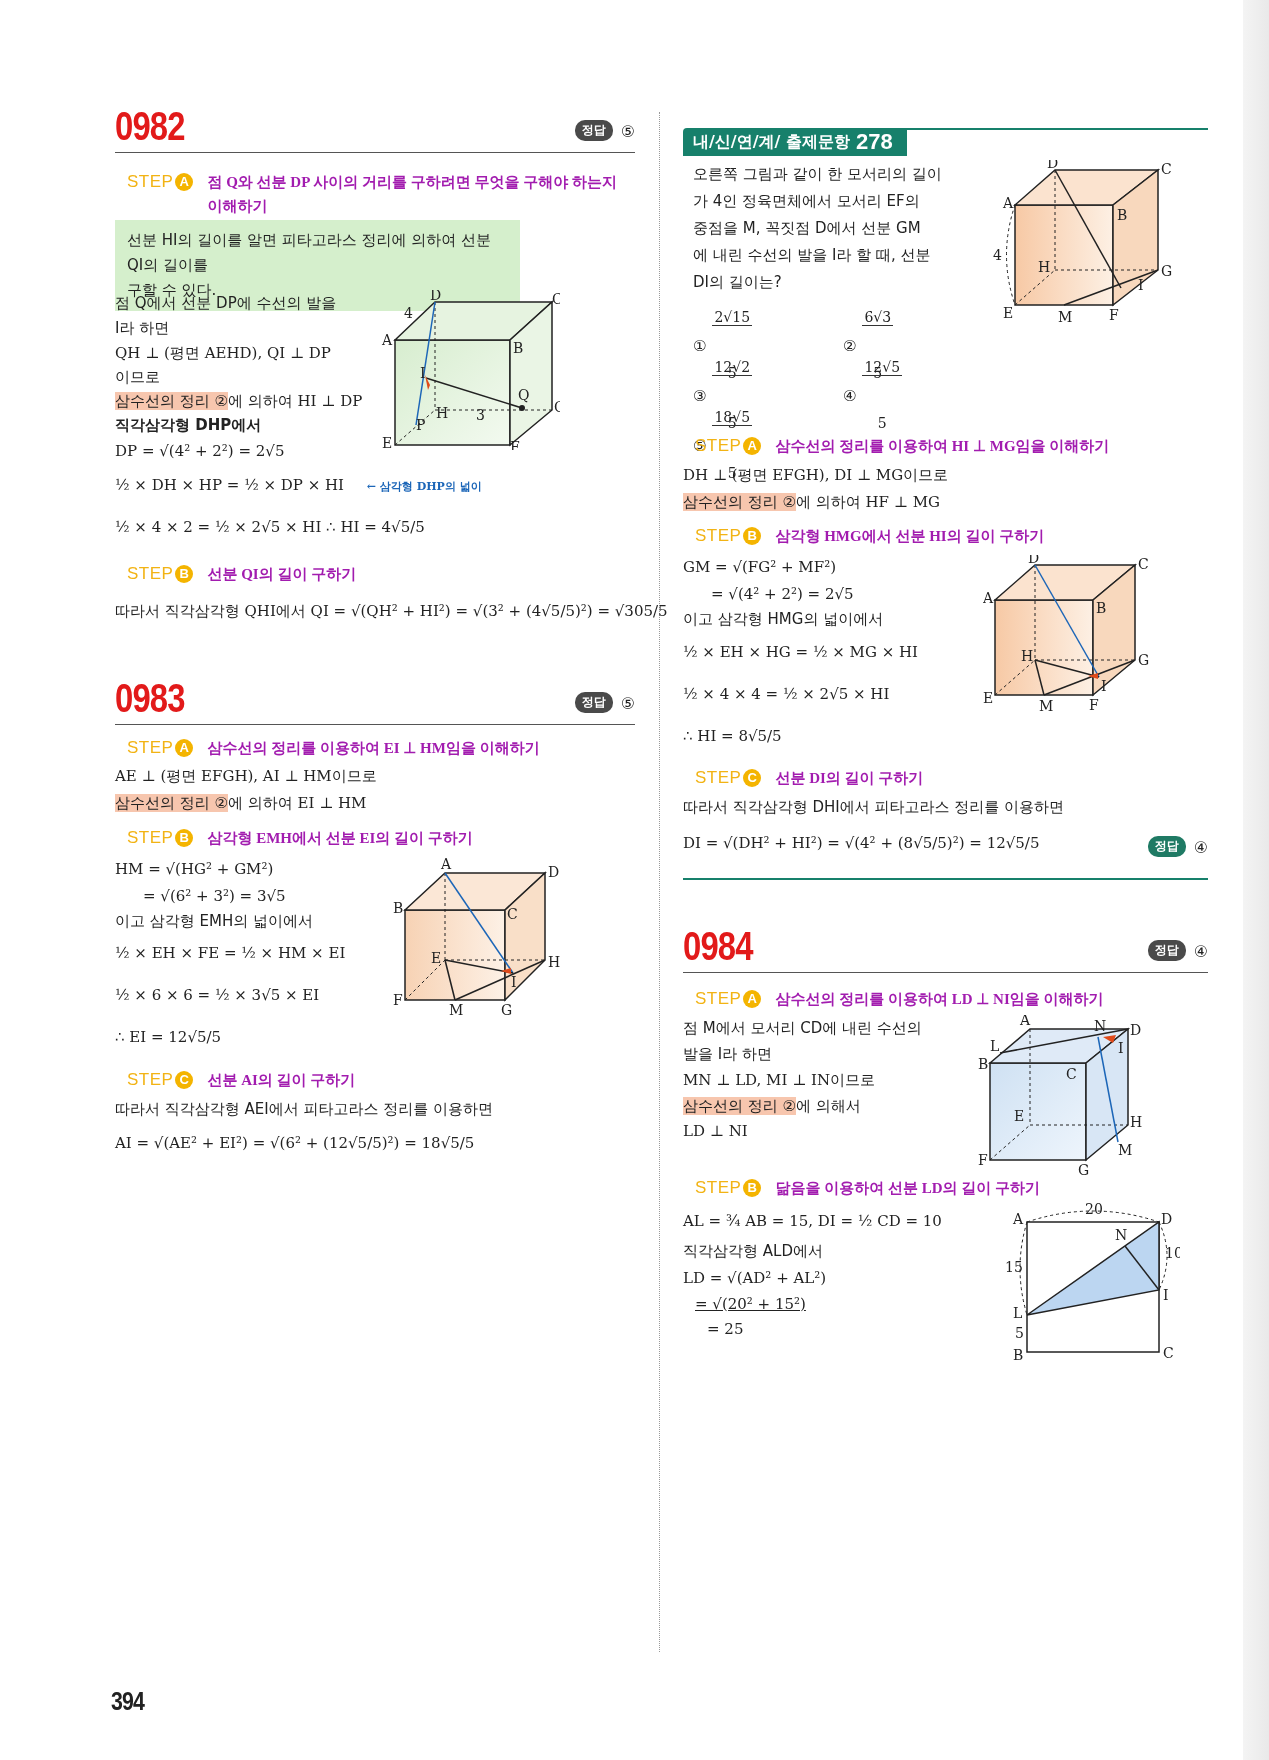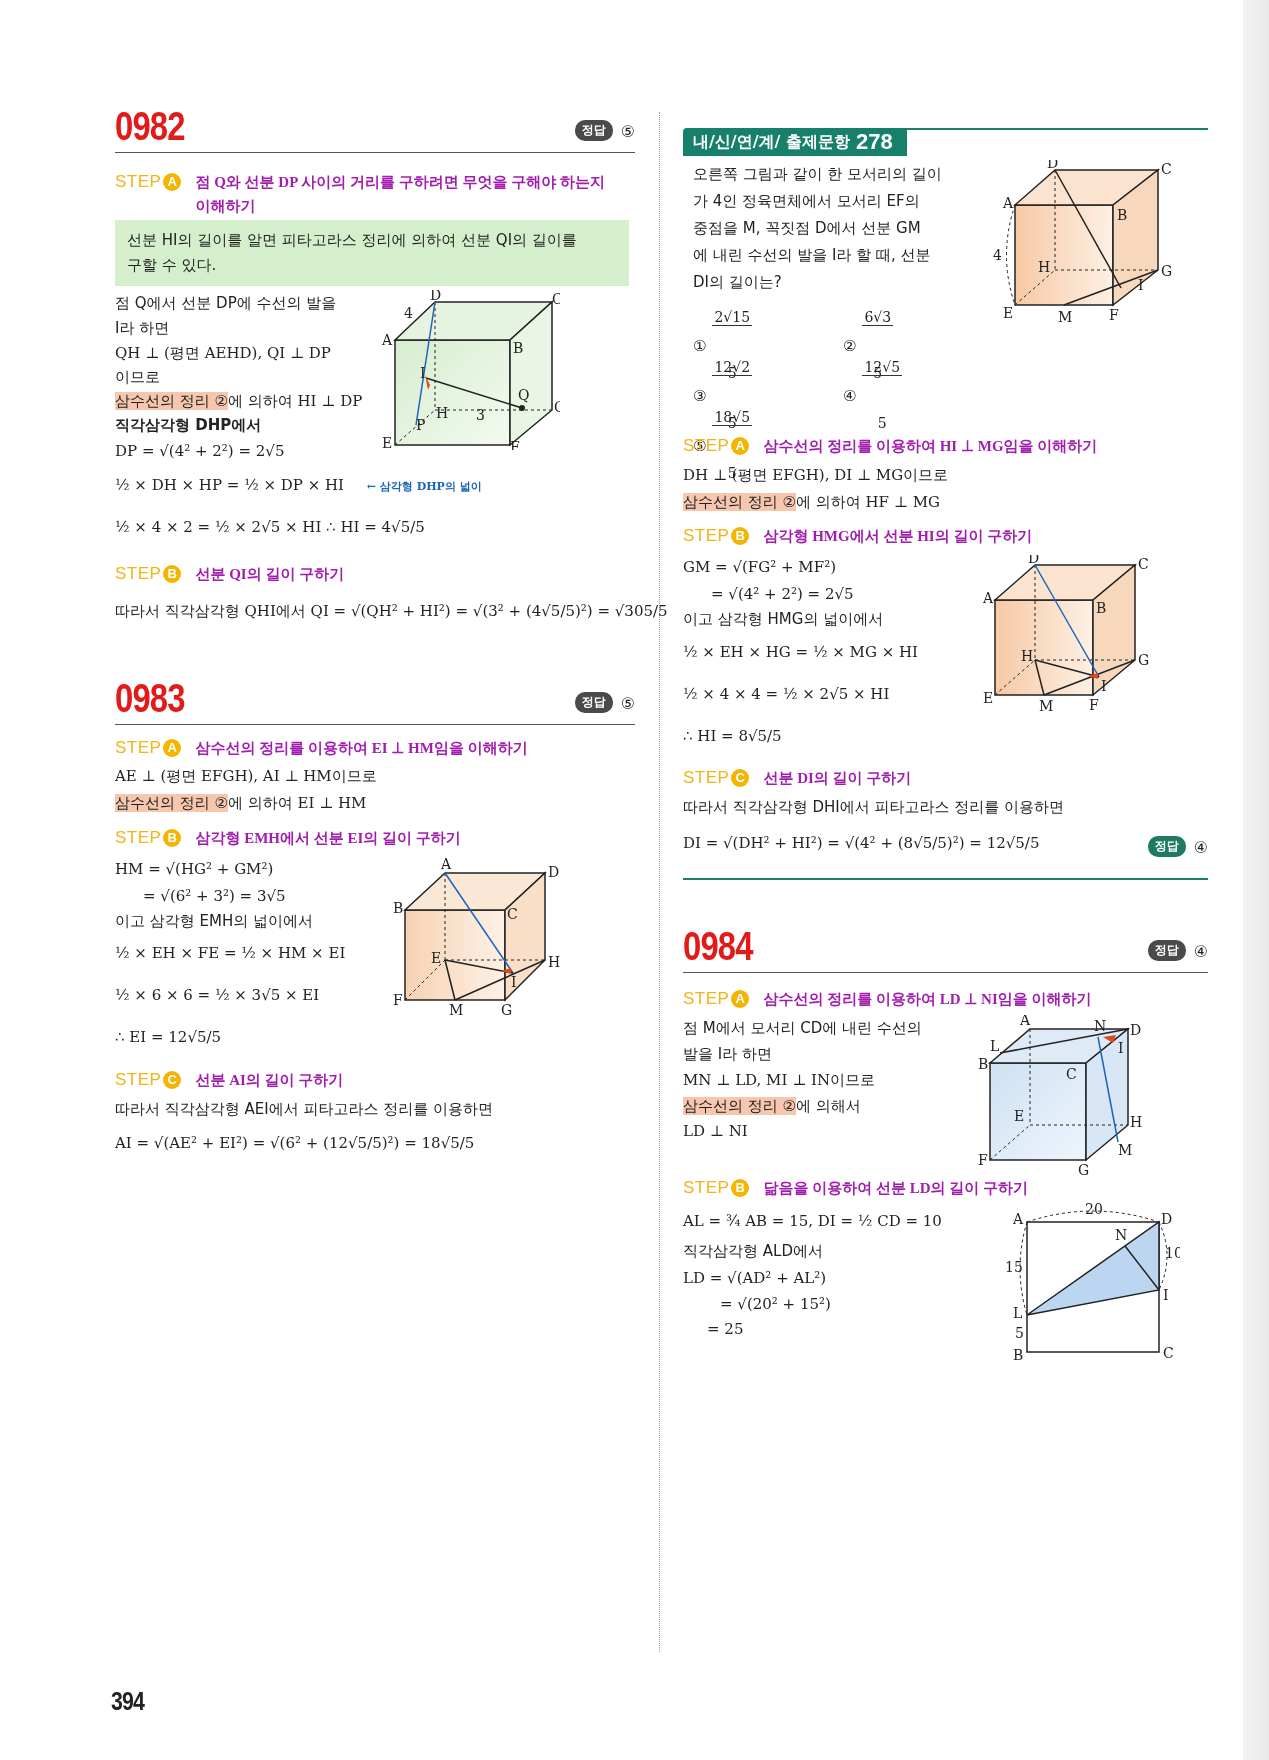--- a/index.html
+++ b/index.html
@@ -9,21 +9,21 @@
   .left{left:115px;width:520px;}
   .right{left:683px;width:525px;}
   .vsep{position:absolute;left:659px;top:112px;width:0;height:1540px;border-left:1px dotted #999;}
   .edge{position:absolute;right:0;top:0;width:26px;height:1760px;background:linear-gradient(90deg,#f4f4f4,#e9e9e9);}
   .pnum{font-family:"Liberation Sans",sans-serif;font-weight:bold;font-size:28px;color:#e21a1a;letter-spacing:-1px;transform:scaleX(0.82);transform-origin:left;display:inline-block;line-height:1;}
   .phead{position:absolute;width:100%;border-bottom:1.5px solid #555;height:52px;}
   .phead .pnum{font-size:40px;position:absolute;left:0;top:6px;}
   .ans{position:absolute;right:0;top:20px;display:flex;align-items:flex-end;gap:8px;font-size:16px;padding-left:24px;}
   .badge{background:#4a4a4a;color:#fff;border-radius:10px;font-size:12px;padding:2px 7px;font-weight:bold;}
   .badge.green{background:#1f7a64;}
-  .step{position:absolute;display:flex;align-items:flex-start;gap:8px;font-size:15px;font-weight:bold;line-height:24px;}
+  .step{position:absolute;display:flex;align-items:flex-start;gap:8px;font-size:15px;font-weight:bold;line-height:24px;margin-left:12px;}
   .step .lbl{color:#f2b314;font-family:"Liberation Sans",sans-serif;font-weight:normal;font-size:17px;letter-spacing:.5px;white-space:nowrap;display:flex;align-items:center;gap:2px;}
   .step .circ{display:inline-block;width:18px;height:18px;border-radius:50%;background:#f4b400;color:#fff;font-size:13px;line-height:18px;text-align:center;font-weight:bold;}
   .step .txt{padding-left:6px;color:#a21caf;font-family:Liberation Serif, serif;}
   .greenbox{position:absolute;background:#d5efcc;padding:8px 12px;font-size:15px;line-height:25px;box-sizing:border-box;}
   .line{position:absolute;font-size:15px;line-height:22px;white-space:nowrap;}
   .hl{background:#f7c6ae;}
   .note{color:#1c66b8;font-size:11px;font-weight:bold;}
   .banner{position:absolute;left:0;top:128px;height:28px;background:#17806b;color:#fff;font-weight:bold;font-size:16px;padding:0 14px 0 10px;display:flex;align-items:center;gap:6px;border-radius:4px 0 0 0;}
   .banner .num{font-size:22px;font-family:"Liberation Sans",sans-serif;}
   .bannerline{position:absolute;left:200px;top:128px;width:325px;border-top:2px solid #17806b;}
@@ -50,21 +50,21 @@
   </div>
 
   <div class="step" style="top:170px;left:0;">
     <span class="lbl">
         <span>STEP</span>
         <span class="circ">A</span>
       </span>
     <span class="txt"><span>점 Q와 선분 DP 사이의 거리를 구하려면 무엇을 구해야 하는지</span><br><span>이해하기</span></span>
   </div>
 
-  <div class="greenbox" style="top:220px;left:0;width:514px;">
+  <div class="greenbox" style="top:220px;left:0;width:405px;">
     <div>선분 HI의 길이를 알면 피타고라스 정리에 의하여 선분 QI의 길이를</div>
     <div>구할 수 있다.</div>
   </div>
 
   <div class="line" style="top:292px;left:0;">점 Q에서 선분 DP에 수선의 발을</div>
   <div class="line" style="top:317px;left:0;">I라 하면</div>
   <div class="line serif" style="top:342px;left:0;">QH ⊥ (평면 AEHD), QI ⊥ DP</div>
   <div class="line" style="top:366px;left:0;">이므로</div>
   <div class="line" style="top:390px;left:0;"><span class="hl">삼수선의 정리 ②</span><span class="serif">에 의하여 HI ⊥ DP</span></div>
   <div class="line" style="top:414px;left:0;font-weight:bold;">직각삼각형 DHP에서</div>
@@ -389,21 +389,21 @@
   <div class="step" style="top:1176px;left:0;">
     <span class="lbl">
         <span>STEP</span>
         <span class="circ">B</span>
       </span>
     <span class="txt">닮음을 이용하여 선분 LD의 길이 구하기</span>
   </div>
   <div class="line serif" style="top:1210px;left:0;">AL = ¾ AB = 15,  DI = ½ CD = 10</div>
   <div class="line" style="top:1240px;left:0;">직각삼각형 ALD에서</div>
   <div class="line serif" style="top:1267px;left:0;">LD = √(AD² + AL²)</div>
-  <div class="line serif" style="top:1293px;left:37px;">= √(20² + 15²)</div>
+  <div class="line serif" style="top:1293px;left:12px;text-decoration:underline;">= √(20² + 15²)</div>
   <div class="line serif" style="top:1318px;left:24px;">= 25</div>
 
   <svg style="position:absolute;left:322px;top:1200px;" width="175" height="170">
     <rect x="22" y="22" width="132" height="130" fill="#fff" stroke="#222" stroke-width="1.5"></rect>
     <polygon points="22,115 154,22 154,90" fill="#bcd6f1" stroke="#222" stroke-width="1.5"></polygon>
     <line x1="120" y1="46" x2="154" y2="90" stroke="#222" stroke-width="1.5"></line>
     <path d="M22,22 Q88,0 154,22" fill="none" stroke="#222" stroke-dasharray="3,3"></path>
     <path d="M22,22 Q8,68 22,115" fill="none" stroke="#222" stroke-dasharray="3,3"></path>
     <path d="M154,22 Q170,56 154,90" fill="none" stroke="#222" stroke-dasharray="3,3"></path>
     <text x="8" y="24">A</text>

